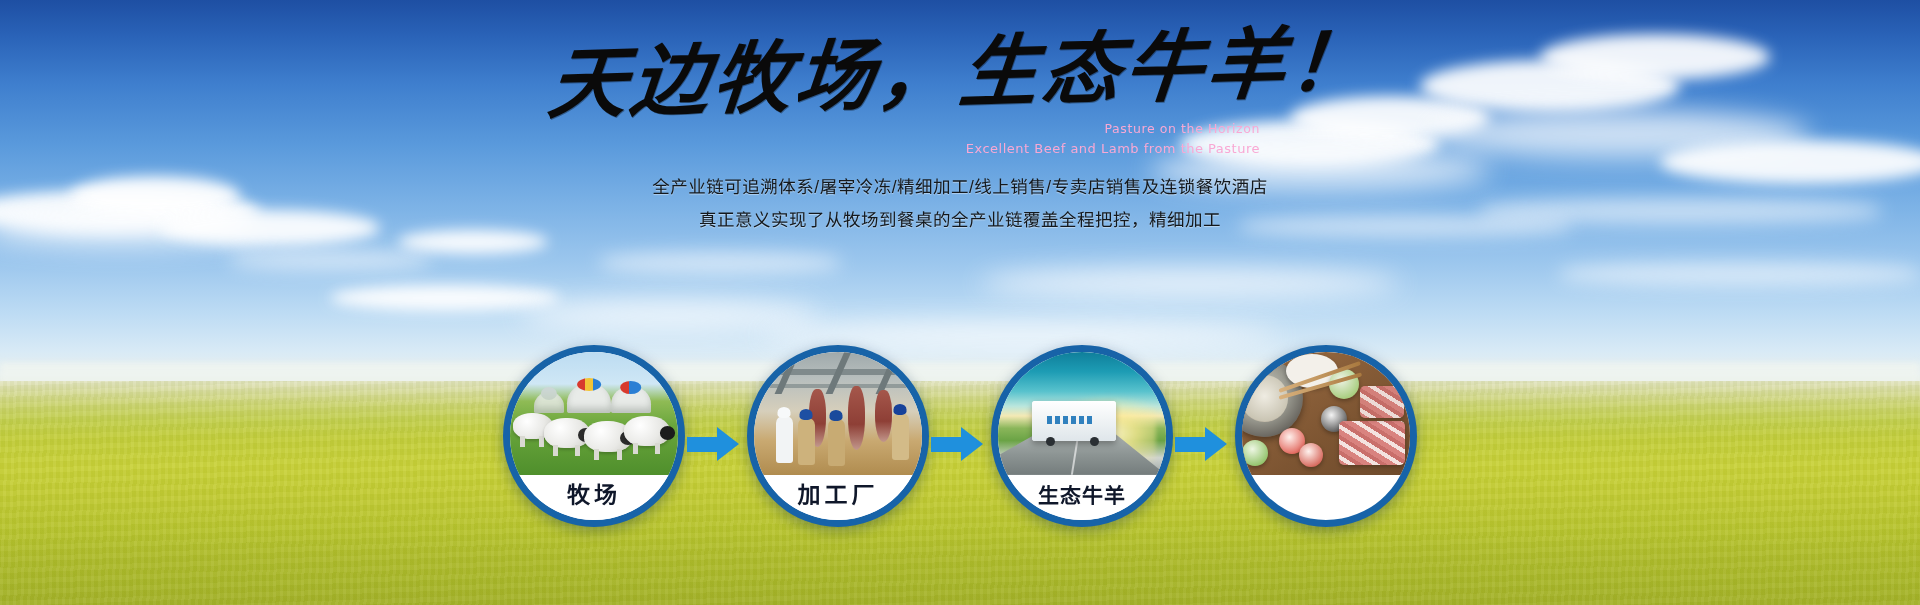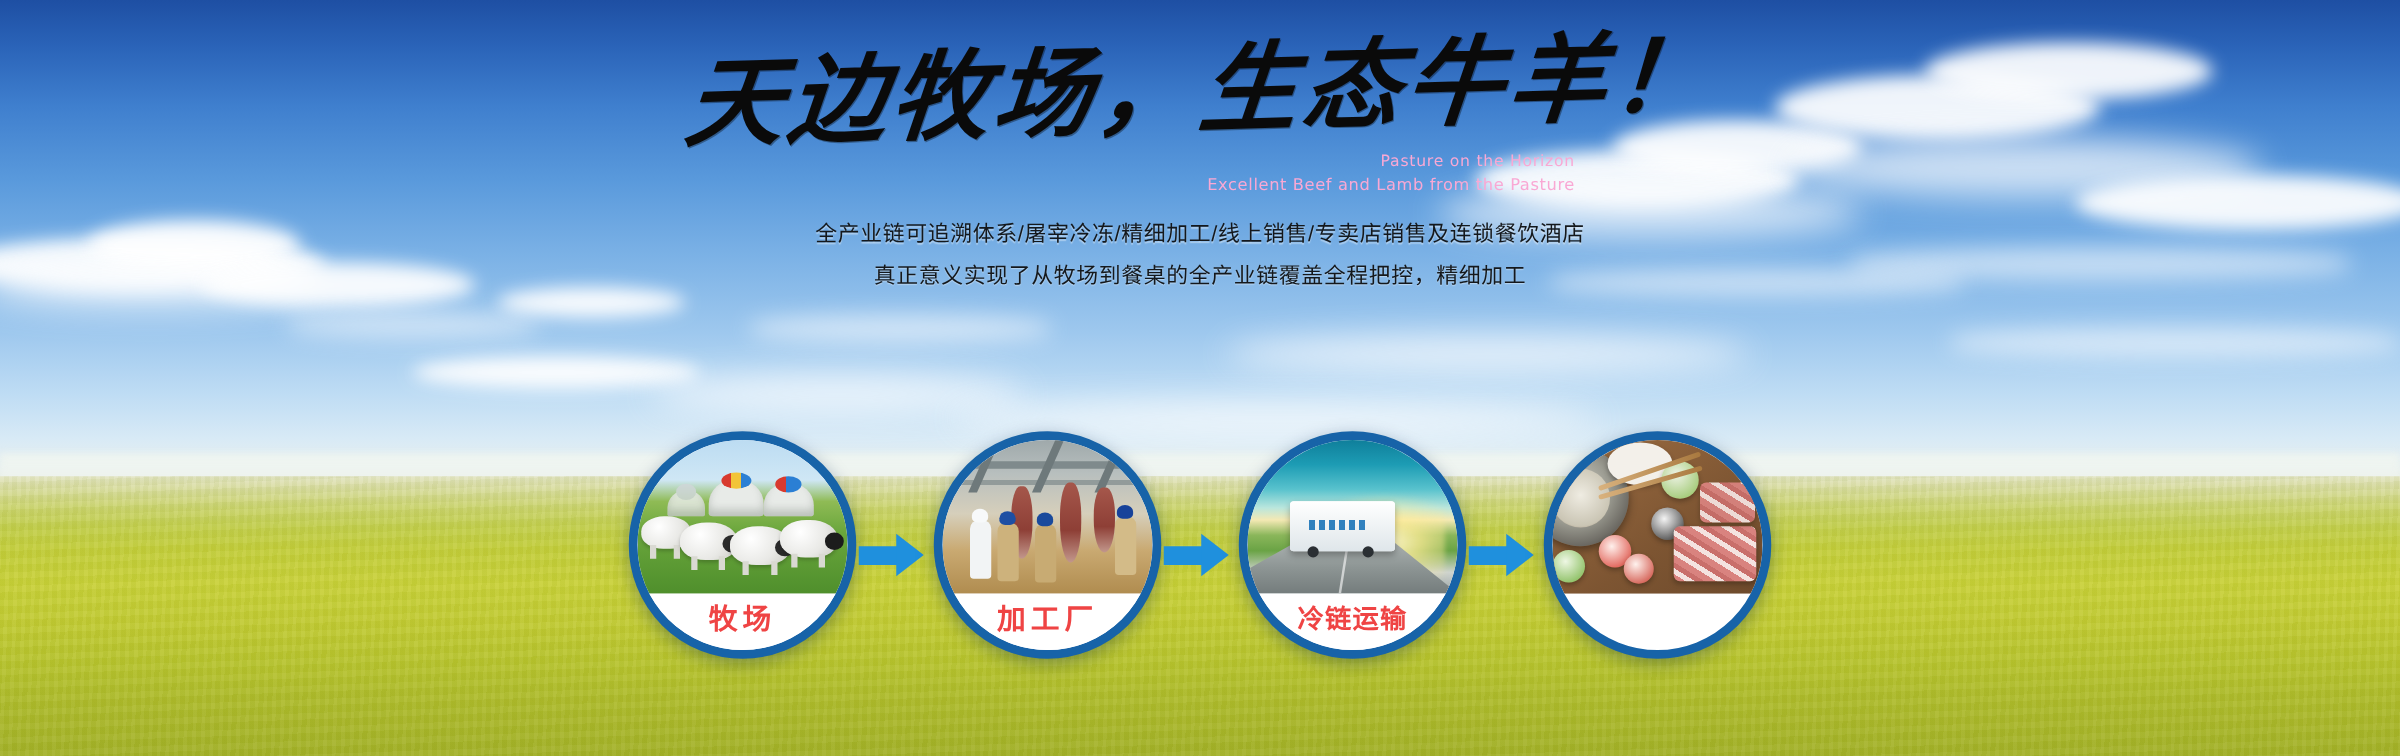--- a/index.html
+++ b/index.html
@@ -142,21 +142,21 @@
   .node .photo{
     position:absolute; left:0; right:0; top:0; height:73%;
     overflow:hidden;
   }
   .node .cap{
     position:absolute; left:0; right:0; top:73%; bottom:0;
     background:#ffffff;
     display:flex; align-items:center; justify-content:center;
   }
   .node .cap span{
-    font-size:23px; font-weight:700; color:#ef4444;
+    font-size:23px; font-weight:700; color:#0f172a;
     letter-spacing:4px; line-height:1;
     transform:translateY(-2px);
   }
 
   .arrow{
     flex:0 0 auto;
     width:58px; height:40px;
     position:relative;
     margin:0 2px;
     transform:translateY(8px);
@@ -368,21 +368,21 @@
             </div>
           <div class="truck" style="left:20%; top:40%; width:84px; height:40px;">
             <div class="body"></div>
             <div class="logo"></div>
             <div class="wheel" style="left:14px;"></div>
             <div class="wheel" style="left:58px;"></div>
           </div>
         </div>
       </div>
       <div class="cap">
-        <span style="letter-spacing:1px; font-size:21px;">冷链运输</span>
+        <span style="letter-spacing:1px; font-size:21px;">生态牛羊</span>
       </div>
     </div>
 
     <div class="arrow"></div>
 
     <div class="node">
       <div class="photo">
         <div class="ph-table">
           <div class="pot" style="left:-10%; top:6%; width:78px; height:78px;">
               <i></i>

